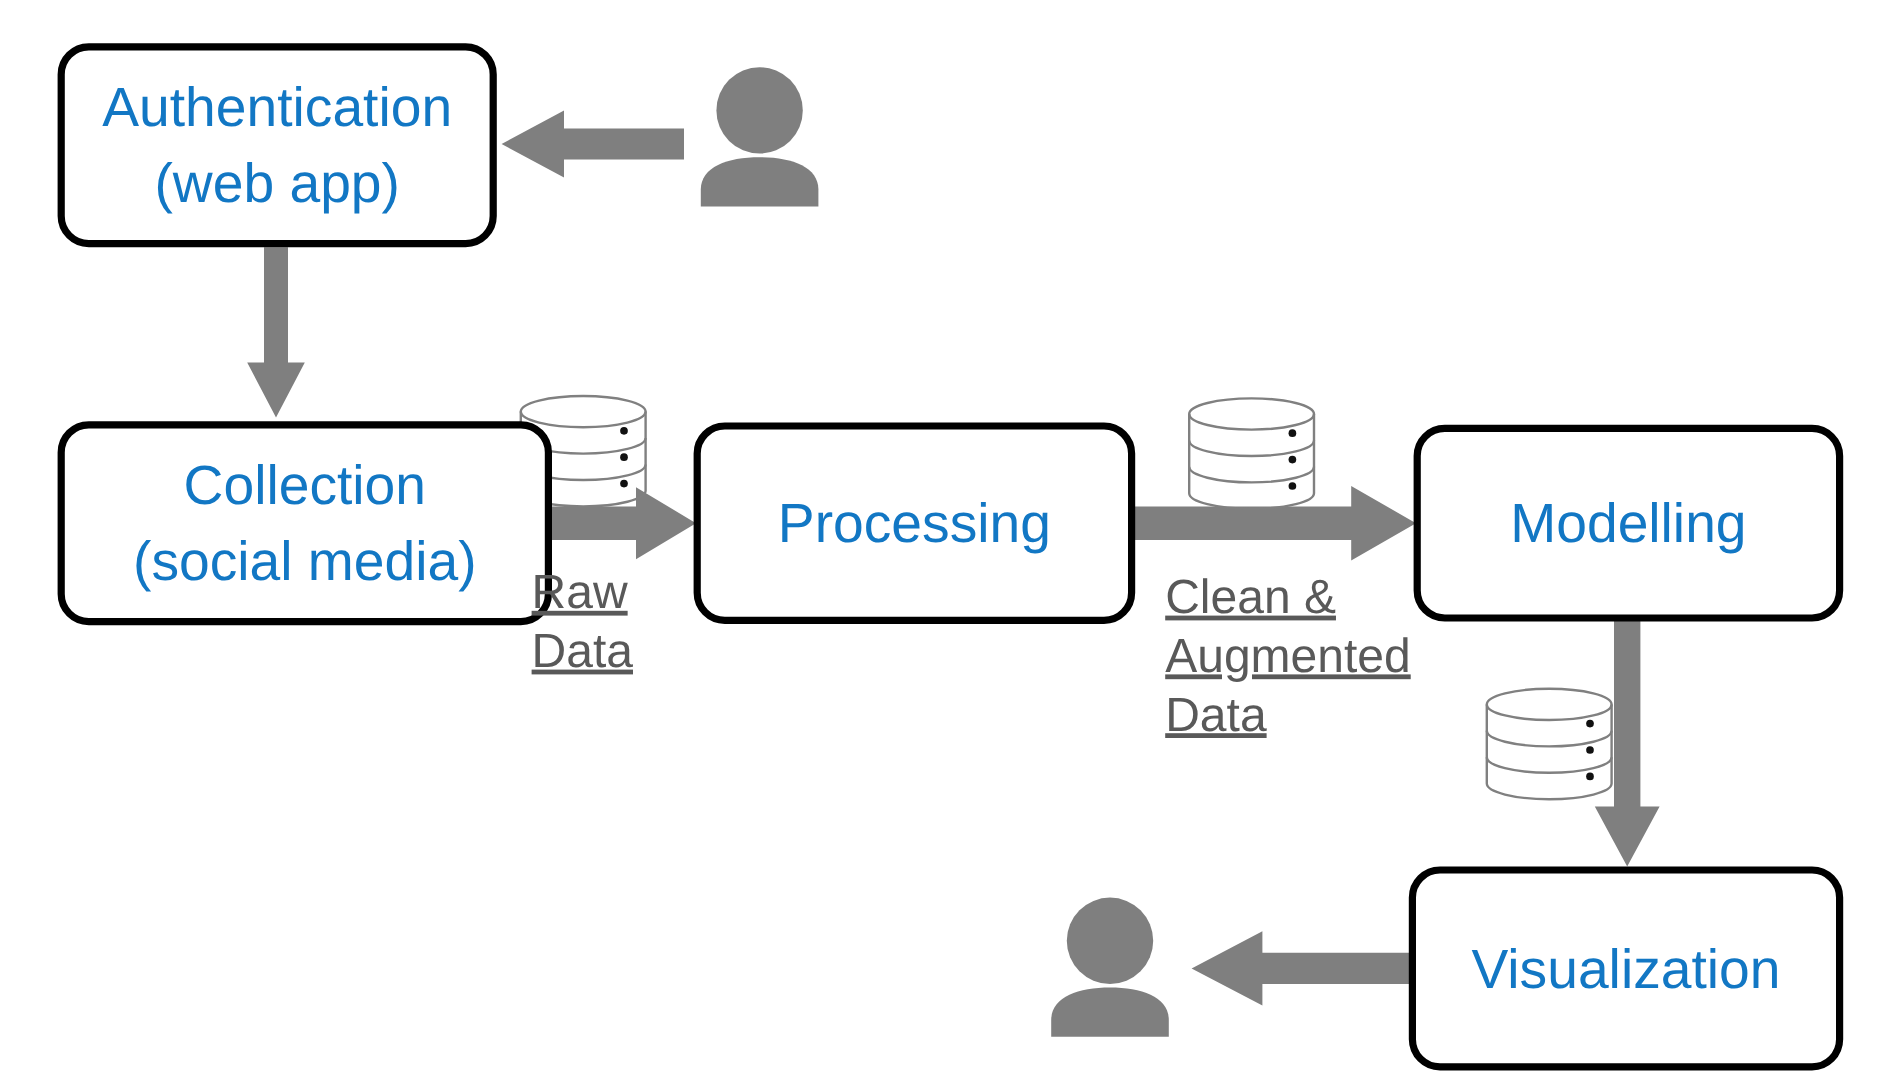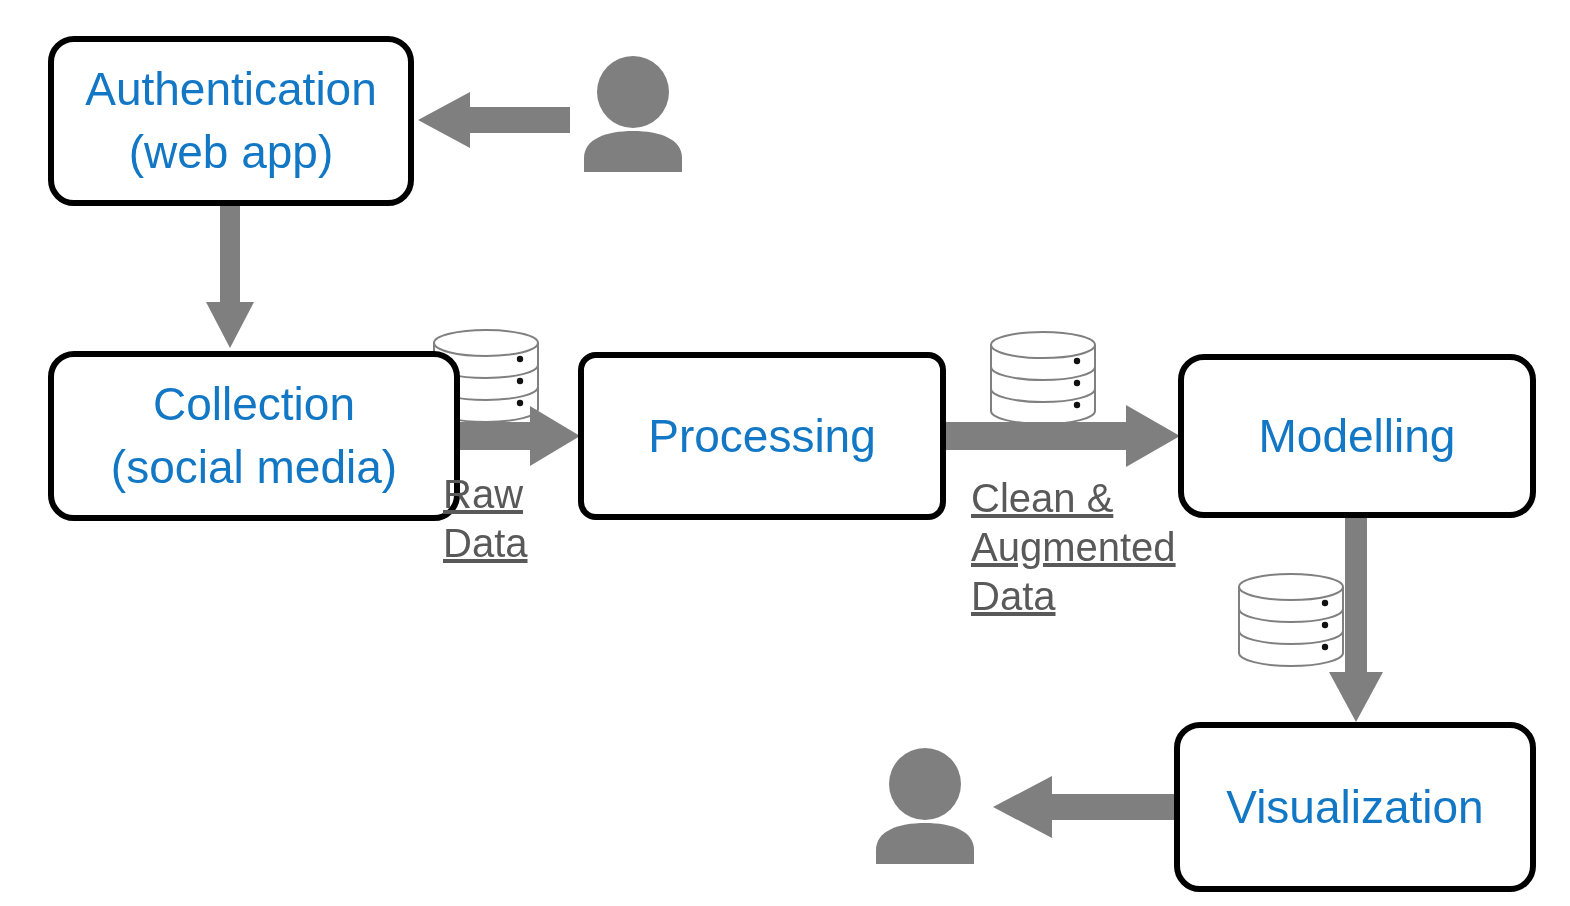--- a/index.html
+++ b/index.html
@@ -135,21 +135,21 @@
   <div class="node-box" style="left:48px; top:36px; width:366px; height:170px;">
     <span class="node-label">Authentication</span>
     <span class="node-label">(web app)</span>
   </div>
 
   <div class="node-box" style="left:48px; top:351px; width:412px; height:170px;">
     <span class="node-label">Collection</span>
     <span class="node-label">(social media)</span>
   </div>
 
-  <div class="node-box" style="left:578px; top:352px; width:368px; height:168px;border-radius:18px;">
+  <div class="node-box" style="left:578px; top:352px; width:368px; height:168px;">
     <span class="node-label">Processing</span>
   </div>
 
   <div class="node-box" style="left:1178px; top:354px; width:358px; height:164px;">
     <span class="node-label">Modelling</span>
   </div>
 
   <div class="node-box" style="left:1174px; top:722px; width:362px; height:170px;text-align:right;">
     <span class="node-label">Visualization</span>
   </div>

